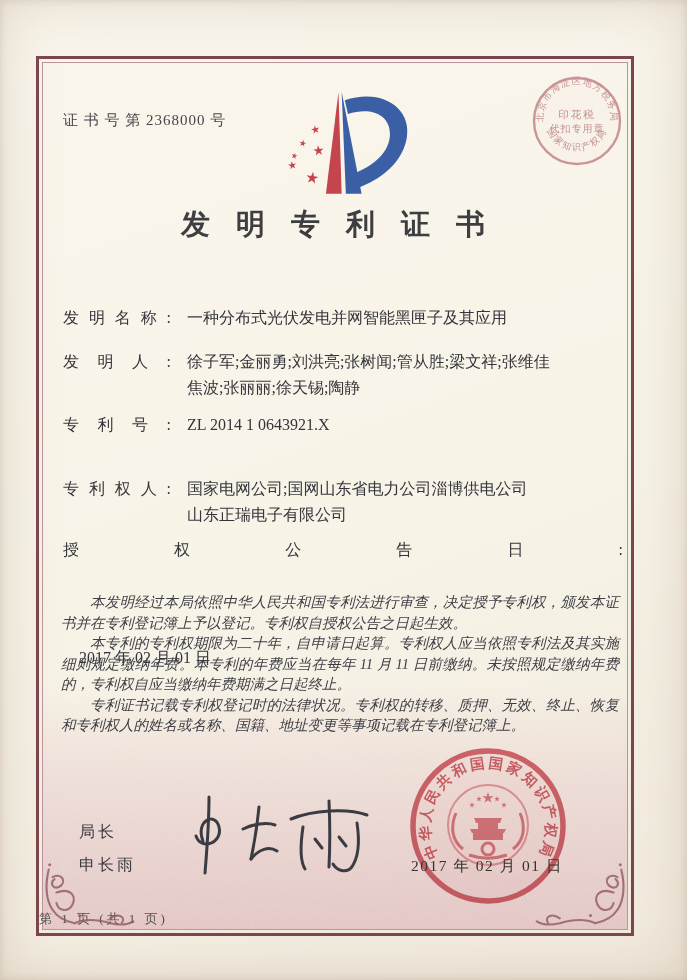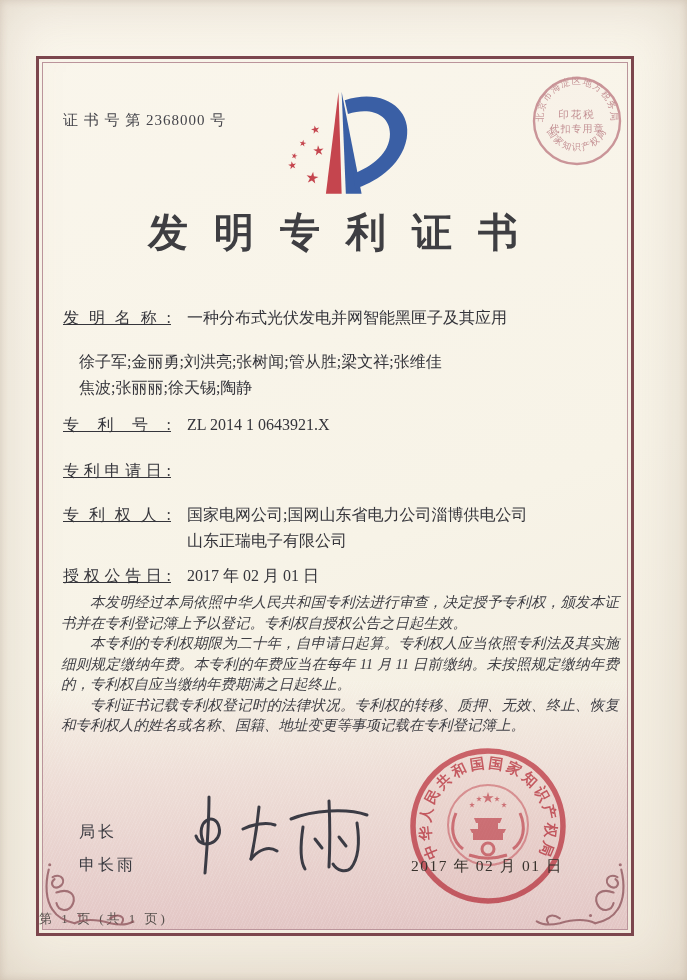--- a/index.html
+++ b/index.html
@@ -31,31 +31,31 @@
   .flourish.right{right:4px;transform:scaleX(-1);}
   .cert-no{
     position:absolute;left:24px;top:52px;
     font-size:15px;color:#45454b;letter-spacing:1px;
   }
   .logo{position:absolute;left:226px;top:26px;width:168px;height:122px;}
   .stamp{position:absolute;left:486px;top:10px;width:104px;height:104px;opacity:.85;}
   .title-row{position:absolute;left:0;right:0;top:146px;text-align:center;}
   .title{
     display:inline-block;margin-left:22px;white-space:nowrap;
-    font-size:40px;font-weight:600;letter-spacing:26px;color:#3e3e42;
+    font-size:29px;font-weight:600;letter-spacing:26px;color:#3e3e42;
   }
   .fields{position:absolute;left:24px;top:246px;width:560px;font-size:16px;color:#35353b;}
   .field{display:flex;line-height:26px;}
-  .field .lbl{flex:0 0 108px;text-align:justify;text-align-last:justify;text-decoration:underline;}
+  .field .lbl{flex:0 0 108px;text-align:justify;text-align-last:justify;}
   .field .val{margin-left:16px;white-space:pre-line;flex:1;}
   .f-ppl{margin-top:18px;}
   .f-pno{margin-top:11px;}
   .f-fdt{margin-top:20px;}
   .f-pte{margin-top:18px;}
-  .f-gdt{margin-top:9px;}
+  .f-gdt{margin-top:9px;flex-direction:column;}
   .bodytext{
     position:absolute;left:22px;top:533px;width:558px;
     font-size:14.5px;line-height:20.5px;text-align:justify;color:#3e3e44;font-style:italic;
   }
   .bodytext p{margin:0;text-indent:2em;}
   .officer{position:absolute;left:40px;top:756px;font-size:16px;line-height:33px;
     letter-spacing:3px;color:#3a3a40;z-index:3;}
   .signature{position:absolute;left:140px;top:730px;width:205px;height:95px;z-index:4;}
   .seal{position:absolute;left:360px;top:678px;width:178px;height:178px;z-index:5;
     mix-blend-mode:multiply;opacity:.92;}
@@ -129,29 +129,29 @@
     <div class="title-row">
       <span class="title">发明专利证书</span>
     </div>
 
     <div class="fields">
       <div class="field f-inv">
         <span class="lbl">发明名称:</span>
         <span class="val">一种分布式光伏发电并网智能黑匣子及其应用</span>
       </div>
       <div class="field f-ppl">
+        <span class="lbl">发明人:</span>
         <span class="val">徐子军;金丽勇;刘洪亮;张树闻;管从胜;梁文祥;张维佳
 焦波;张丽丽;徐天锡;陶静</span>
       </div>
       <div class="field f-pno">
         <span class="lbl">专利号:</span>
         <span class="val">ZL 2014 1 0643921.X</span>
       </div>
       <div class="field f-fdt">
-        <span class="lbl">专利申请日:</span>
       </div>
       <div class="field f-pte">
         <span class="lbl">专利权人:</span>
         <span class="val">国家电网公司;国网山东省电力公司淄博供电公司
 山东正瑞电子有限公司</span>
       </div>
       <div class="field f-gdt">
         <span class="lbl">授权公告日:</span>
         <span class="val">2017 年 02 月 01 日</span>
       </div>

